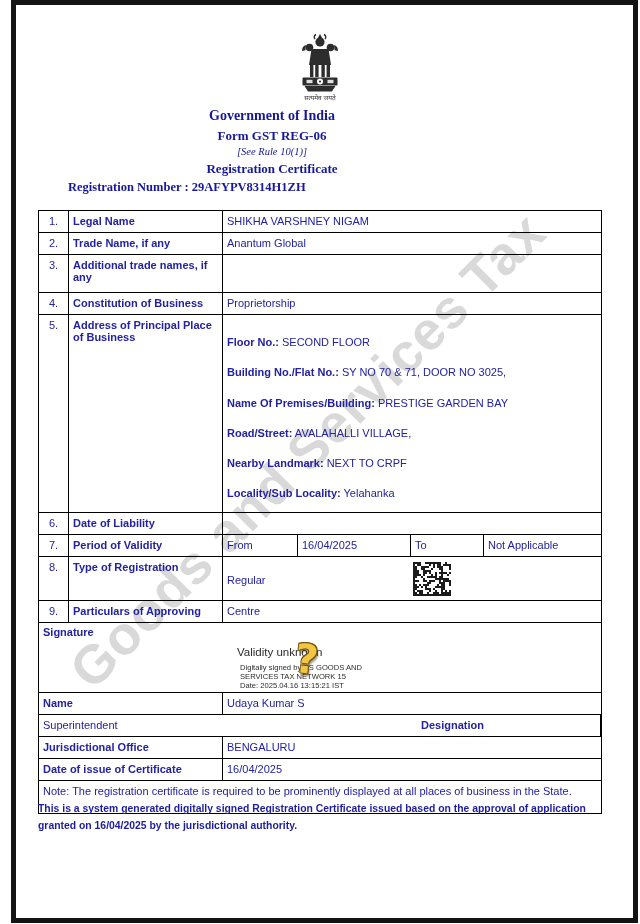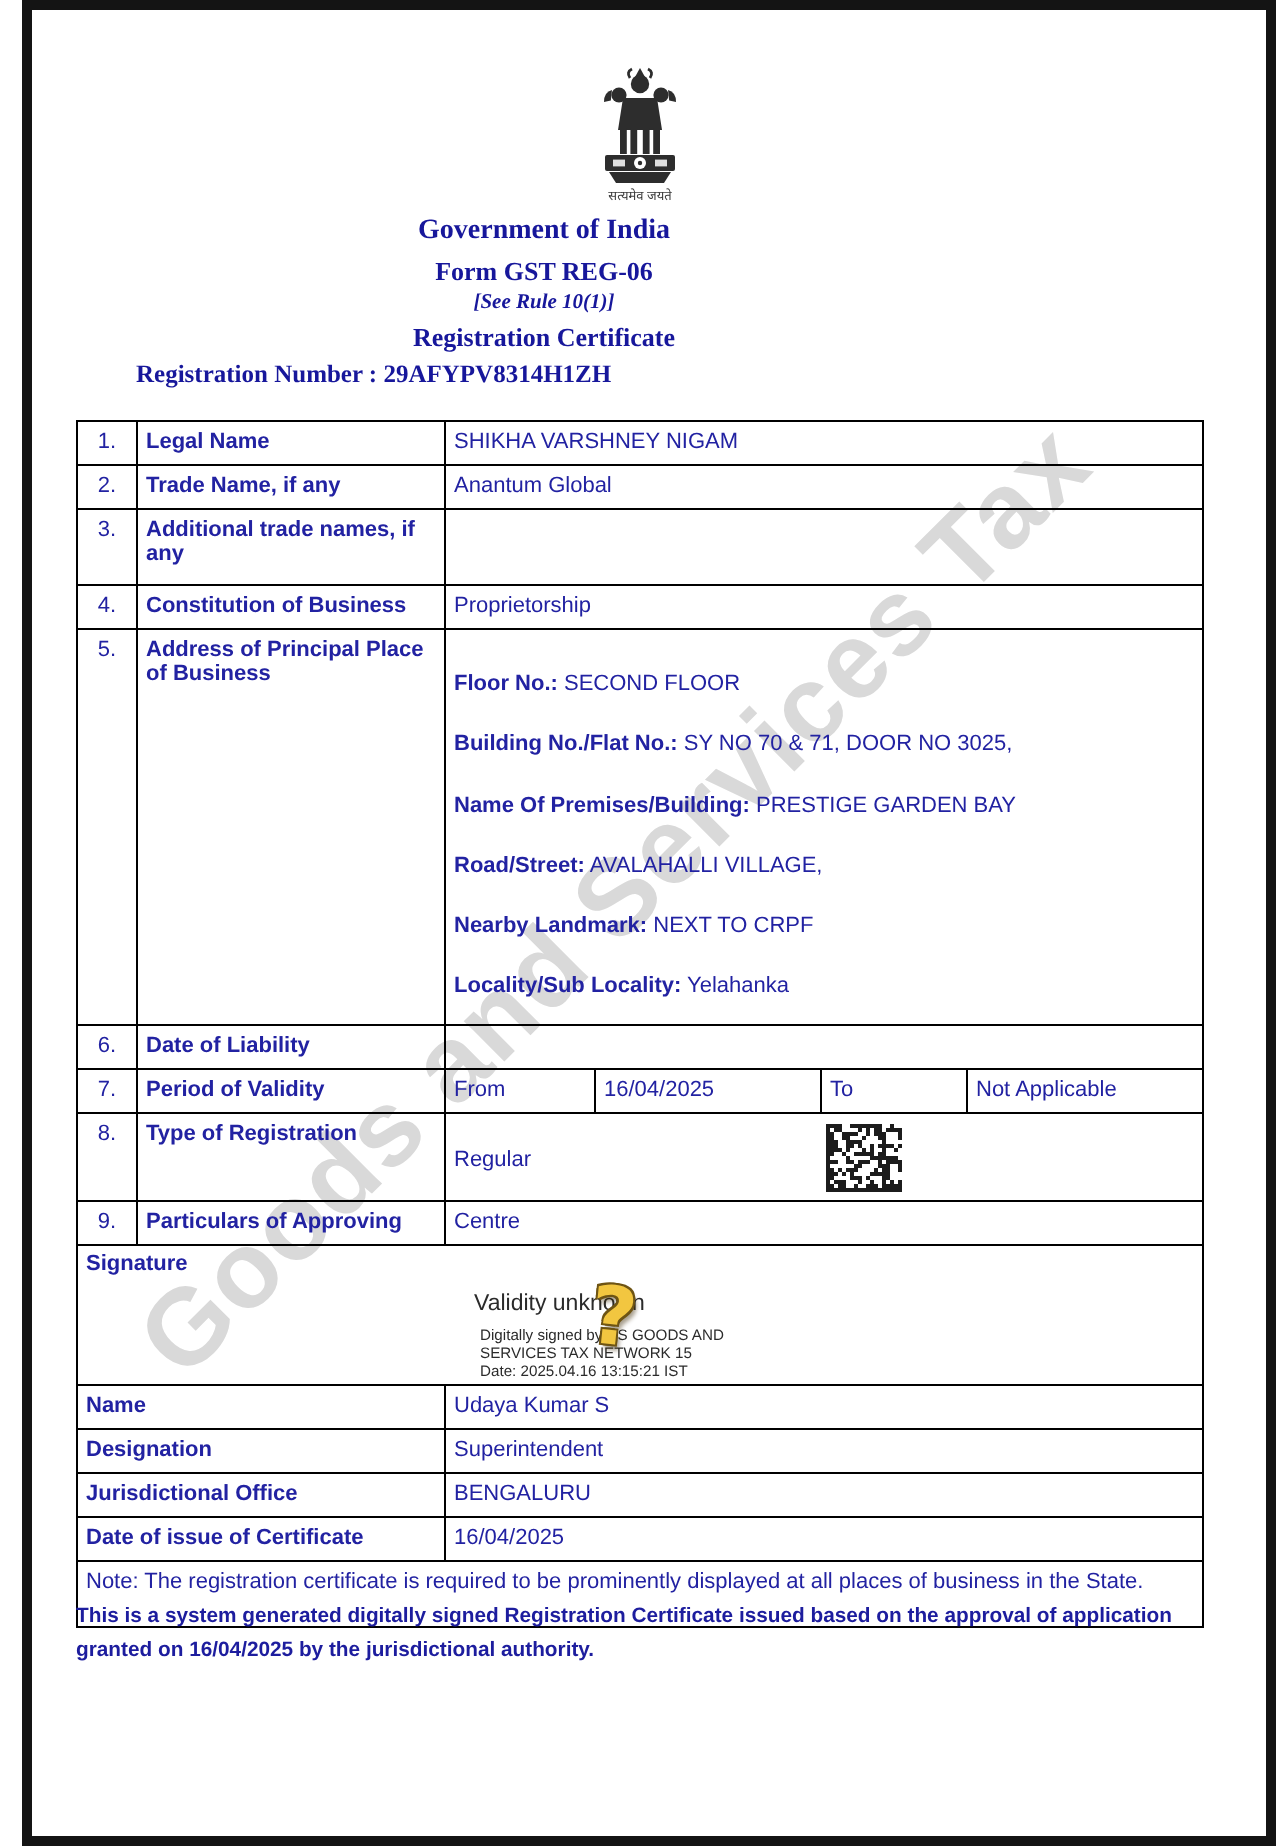--- a/index.html
+++ b/index.html
@@ -21,21 +21,21 @@
     font:bold 54px "Liberation Sans", sans-serif;
     color:#d9d9d9; letter-spacing:1px; z-index:0;
   }
   
   .emblem { position:absolute; left:294px; top:33px; width:52px; height:70px; z-index:1; text-align:center; }
   .emblem svg { display:block; margin:0 auto; }
   .hdr { position:absolute; left:0; width:544px; text-align:center; z-index:1;
          color:#17179b; font-family:"Liberation Serif", serif; font-weight:bold; }
   .hdr-govt  { top:108px; font-size:14px; }
   .hdr-form  { top:128px; font-size:13px; }
-  .hdr-rule  { top:146px; font-size:10.5px; font-style:italic; font-weight:bold; }
+  .hdr-rule  { top:146px; font-size:10.5px; font-style:italic; font-weight:normal; }
   .hdr-title { top:161px; font-size:13px; }
   .reg-line  { position:absolute; left:68px; top:180px; z-index:1;
                color:#17179b; font-family:"Liberation Serif", serif; font-weight:bold; font-size:12.5px; }
   
   .tbl {
     position:absolute; left:38px; top:210px; width:564px; z-index:1;
     border:1px solid #000; font-size:11px; color:#2222a2;
   }
   .row { display:flex; border-bottom:1px solid #000; }
   .row:last-child { border-bottom:none; }
@@ -374,22 +374,22 @@
       <div>Date: 2025.04.16 13:15:21 IST</div>
     </div>
     <div class="qmark">?</div>
   </div>
 
   <div class="row h22">
     <div class="cell c-label-wide">Name</div>
     <div class="cell c-value">Udaya Kumar S</div>
   </div>
   <div class="row h22">
+    <div class="cell c-value">Superintendent</div>
     <div class="cell c-label-wide">Designation</div>
-    <div class="cell c-value">Superintendent</div>
   </div>
   <div class="row h22">
     <div class="cell c-label-wide">Jurisdictional Office</div>
     <div class="cell c-value">BENGALURU</div>
   </div>
   <div class="row h22">
     <div class="cell c-label-wide">Date of issue of Certificate</div>
     <div class="cell c-value">16/04/2025</div>
   </div>
 

